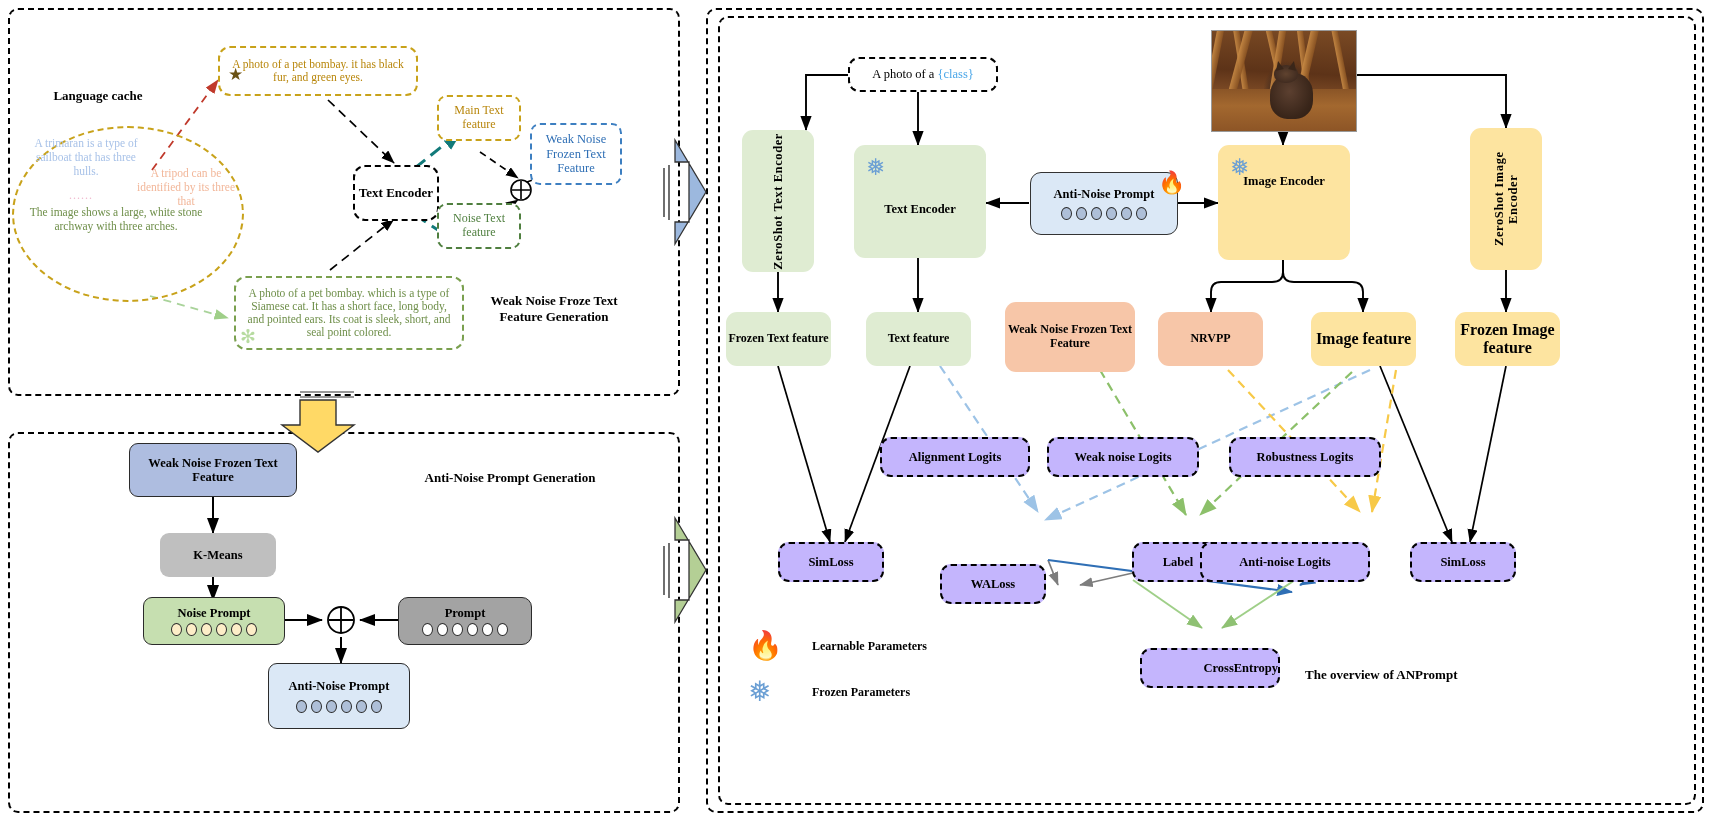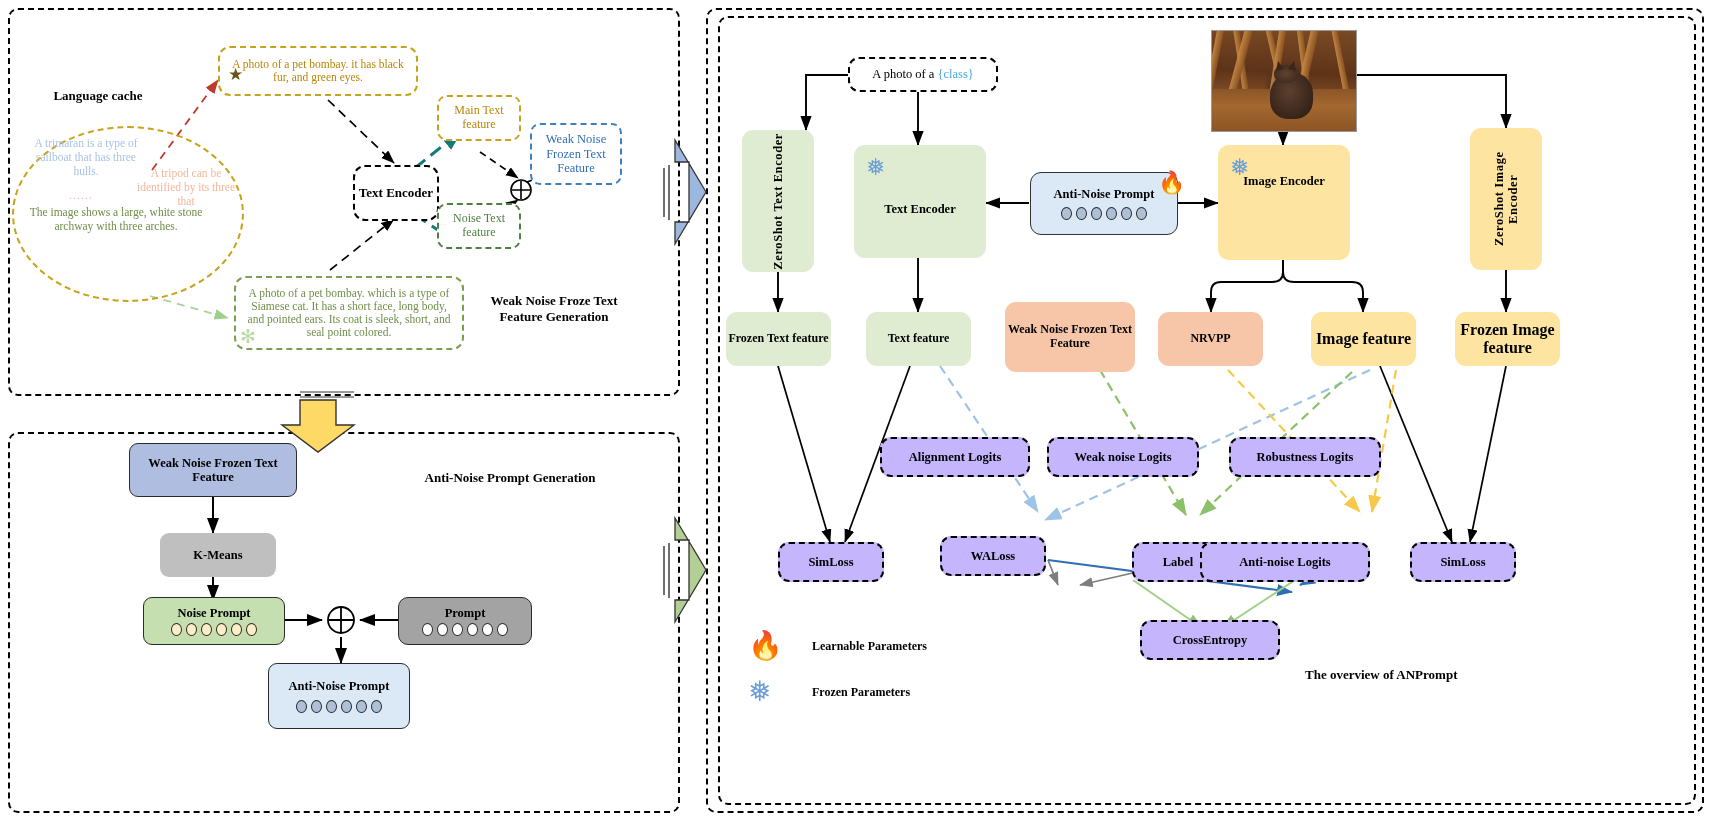--- a/index.html
+++ b/index.html
@@ -472,34 +472,34 @@
   <div class="node dash-node" style="left:1047px; top:437px; width:152px; height:40px;">
     <span>Weak noise Logits</span>
   </div>
   <div class="node dash-node" style="left:1229px; top:437px; width:152px; height:40px;">
     <span>Robustness Logits</span>
   </div>
 
   <div class="node dash-node" style="left:778px; top:542px; width:106px; height:40px;">
     <span>SimLoss</span>
   </div>
-  <div class="node dash-node" style="left:940px; top:536px; width:106px; height:40px;justify-content:center;">
+  <div class="node dash-node" style="left:940px; top:564px; width:106px; height:40px;justify-content:center;">
     <span>WALoss</span>
   </div>
   <div class="node dash-node" style="left:1132px; top:542px; width:92px; height:40px;text-align:right;">
     <span>Label</span>
   </div>
   <div class="node dash-node" style="left:1200px; top:542px; width:170px; height:40px;">
     <span>Anti-noise Logits</span>
   </div>
   <div class="node dash-node" style="left:1410px; top:542px; width:106px; height:40px;">
     <span>SimLoss</span>
   </div>
 
-  <div class="node dash-node" style="left:1140px; top:620px; width:140px; height:40px;">
+  <div class="node dash-node" style="left:1140px; top:648px; width:140px; height:40px;justify-content:flex-end;">
     <span>CrossEntropy</span>
   </div>
 
   <div class="flame" style="left:748px; top:632px; font-size:28px;">🔥</div>
   <div class="legend-txt" style="left:812px; top:639px;">Learnable Parameters</div>
 
   <div class="snow" style="left:748px; top:678px; font-size:28px;">❅</div>
   <div class="legend-txt" style="left:812px; top:685px;">Frozen Parameters</div>
 
   <div class="overview-cap" style="left:1305px; top:667px;">The overview of ANPrompt</div>

